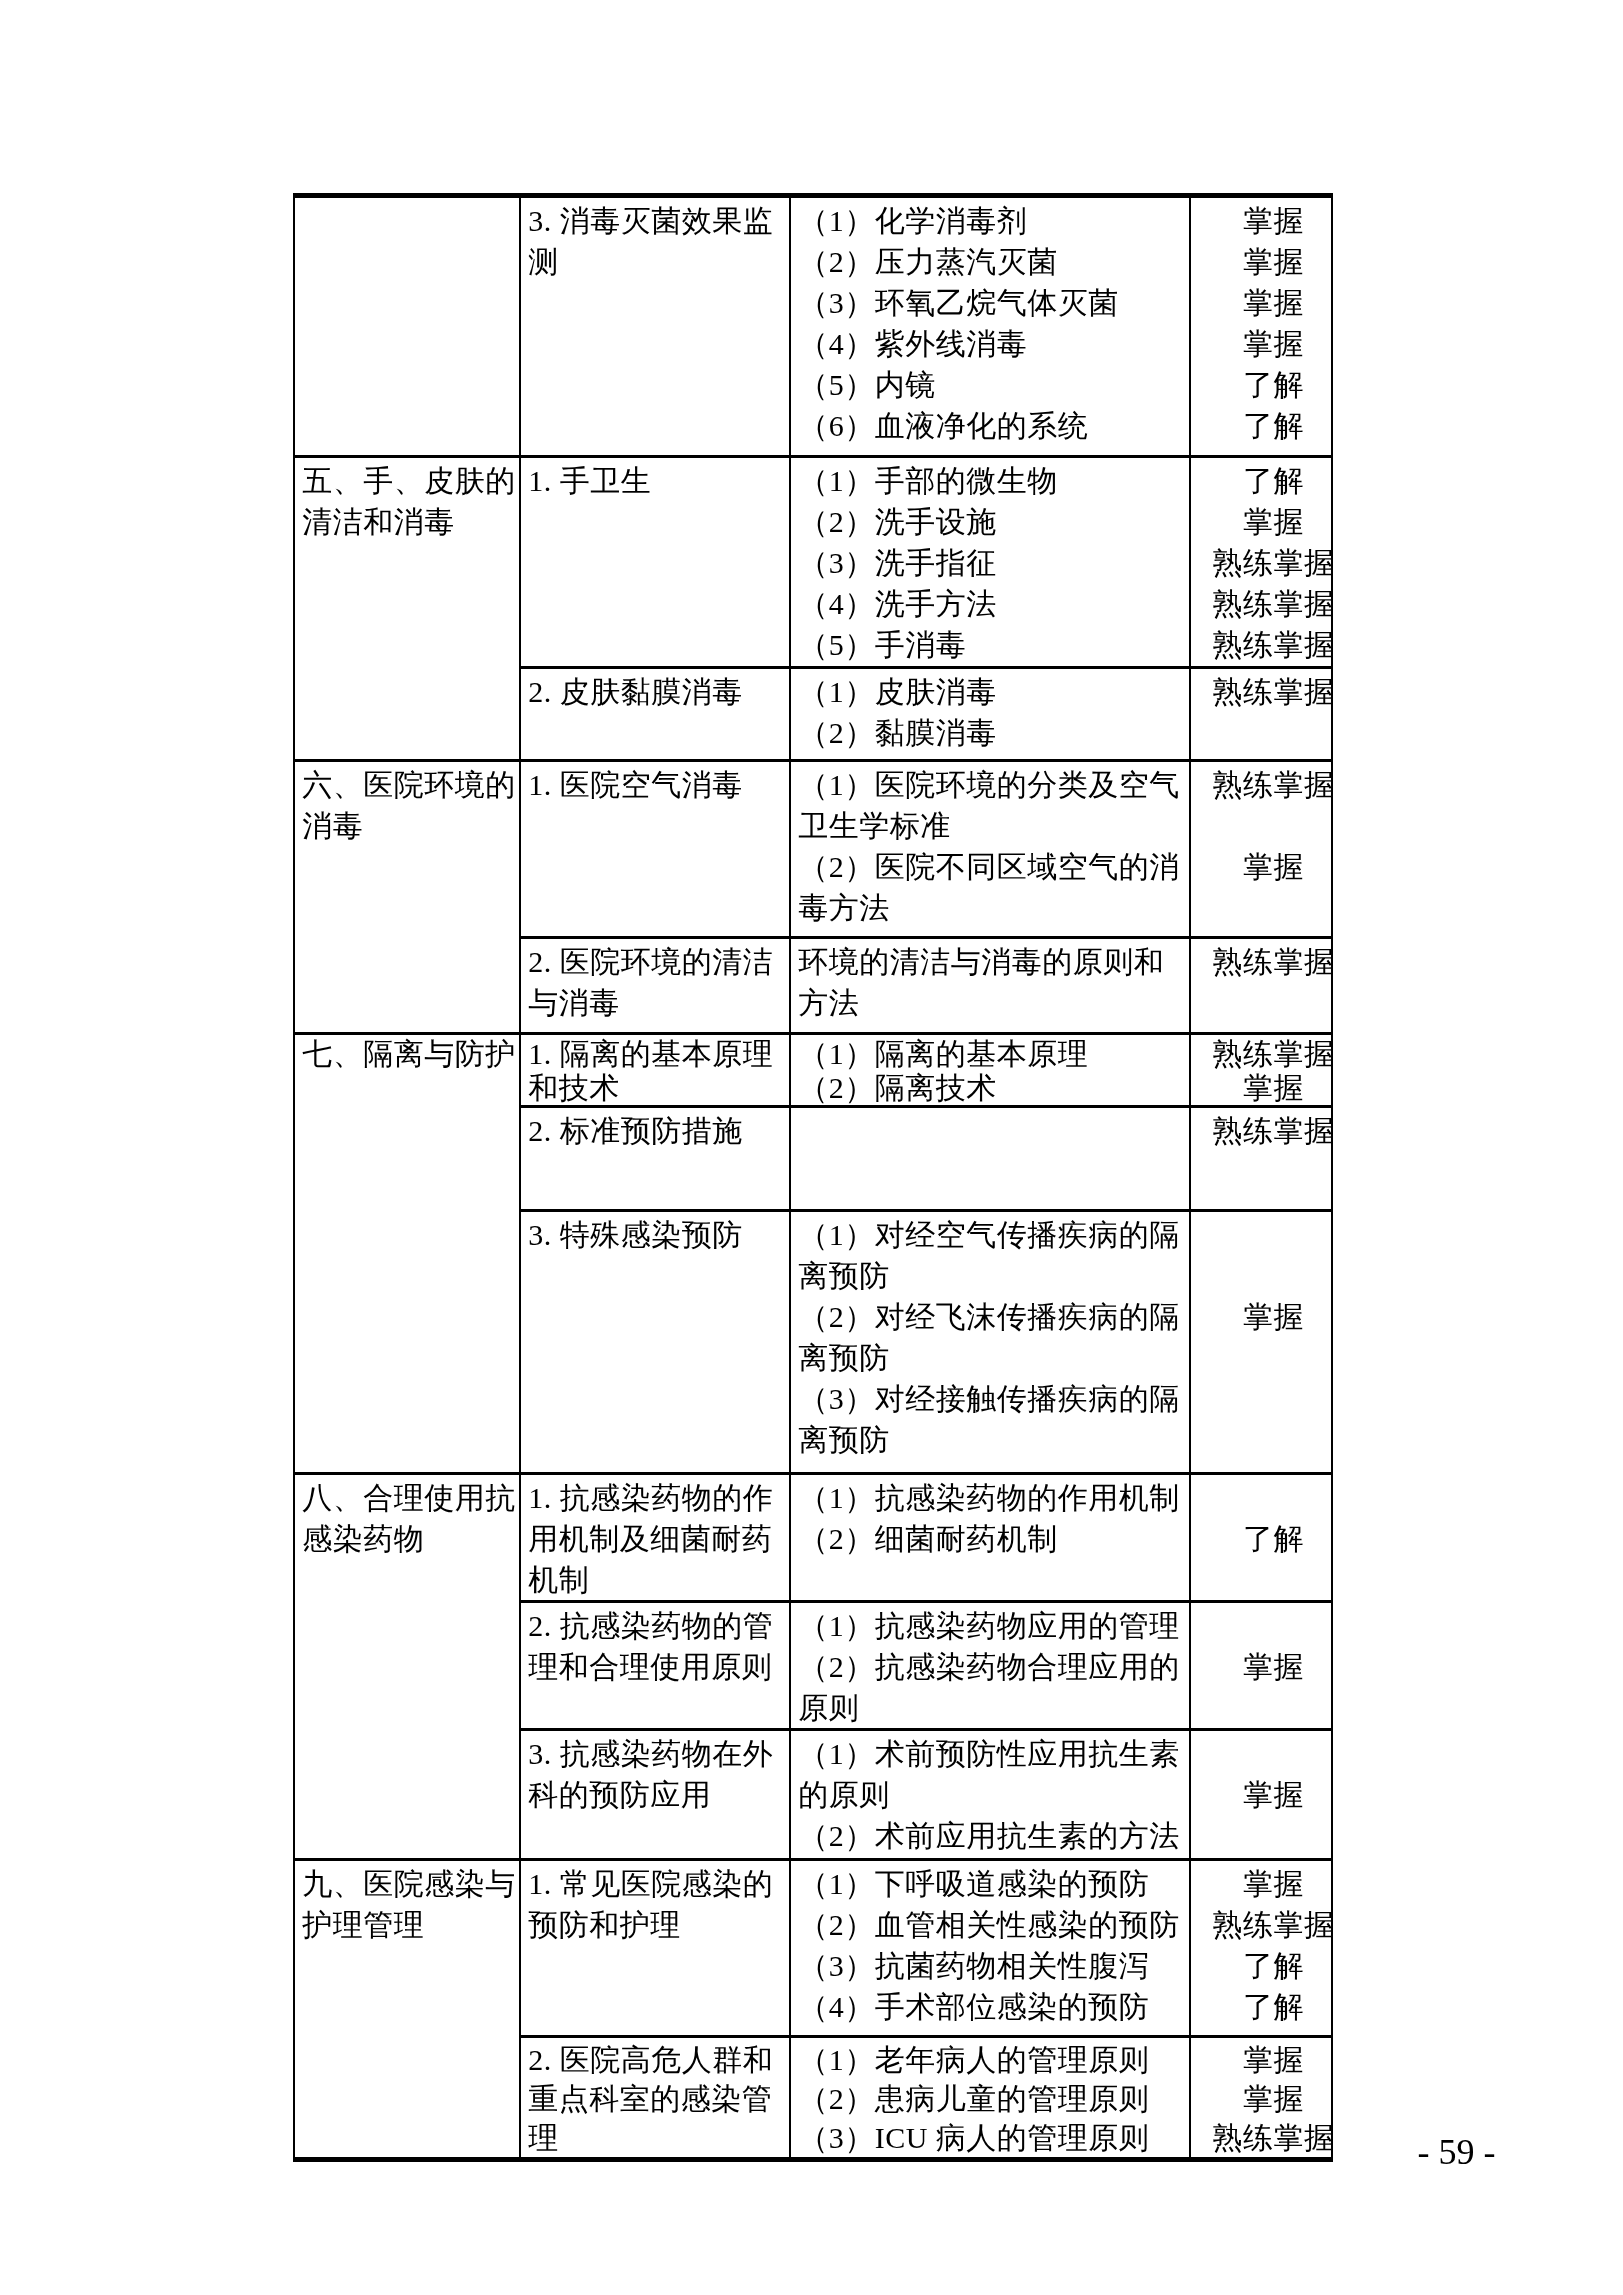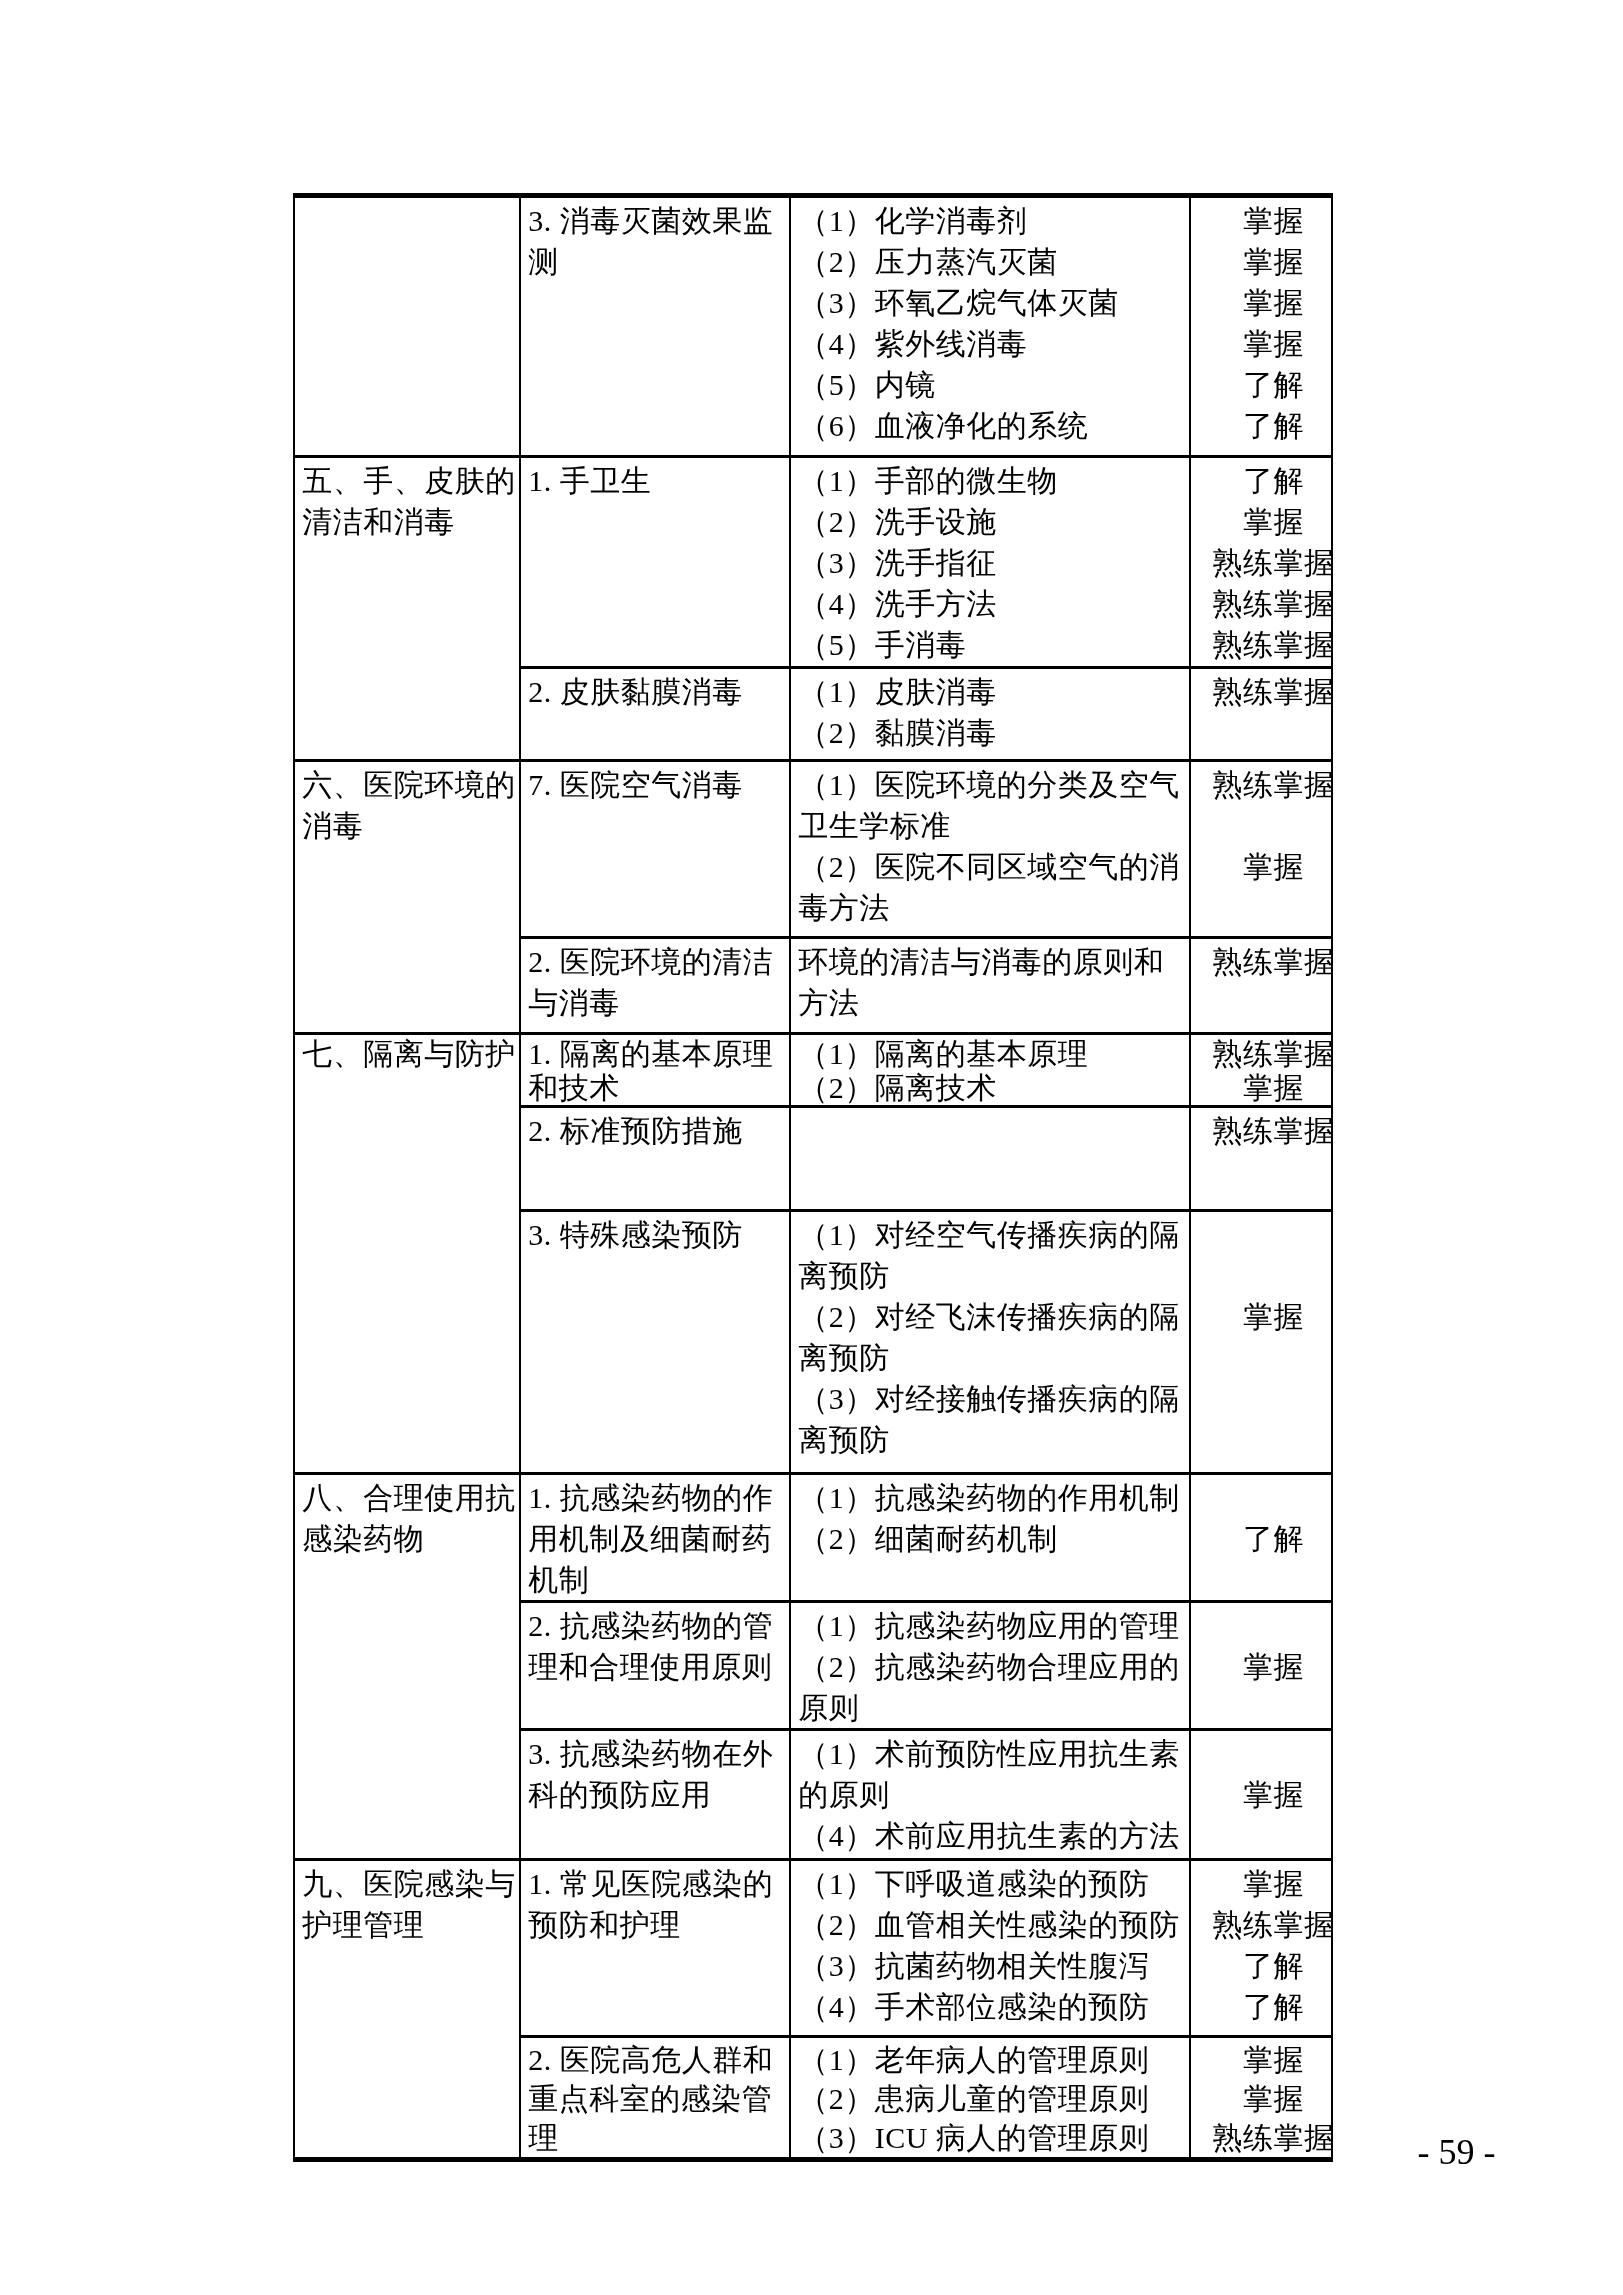--- a/index.html
+++ b/index.html
@@ -94,21 +94,21 @@
         <div class="ln"></div>
       </td>
     </tr>
 
     <tr style="height:177px">
       <td class="cat" rowspan="2">
         <div class="ln">六、医院环境的</div>
         <div class="ln">消毒</div>
       </td>
       <td class="topic">
-        <div class="ln">7. 医院空气消毒</div>
+        <div class="ln">1. 医院空气消毒</div>
       </td>
       <td class="details">
         <div class="ln">（1）医院环境的分类及空气</div>
         <div class="ln">卫生学标准</div>
         <div class="ln">（2）医院不同区域空气的消</div>
         <div class="ln">毒方法</div>
       </td>
       <td class="level">
         <div class="ln">熟练掌握</div>
         <div class="ln"></div>
@@ -215,21 +215,21 @@
       </td>
     </tr>
     <tr style="height:130px">
       <td class="topic">
         <div class="ln">3. 抗感染药物在外</div>
         <div class="ln">科的预防应用</div>
       </td>
       <td class="details">
         <div class="ln">（1）术前预防性应用抗生素</div>
         <div class="ln">的原则</div>
-        <div class="ln">（4）术前应用抗生素的方法</div>
+        <div class="ln">（2）术前应用抗生素的方法</div>
       </td>
       <td class="level">
         <div class="ln"></div>
         <div class="ln">掌握</div>
         <div class="ln"></div>
       </td>
     </tr>
 
     <tr style="height:177px">
       <td class="cat" rowspan="2">

